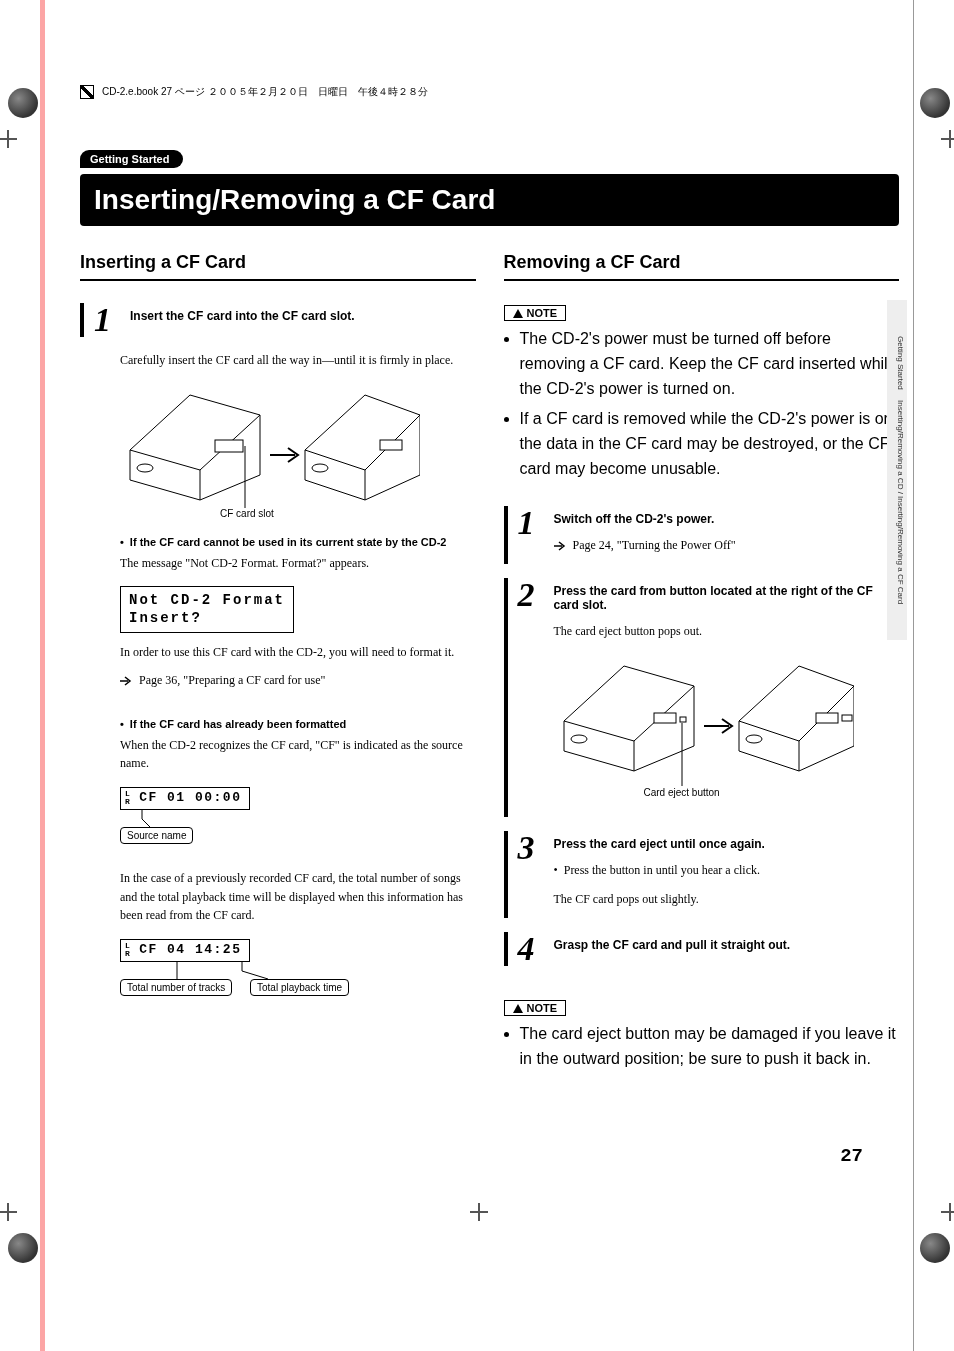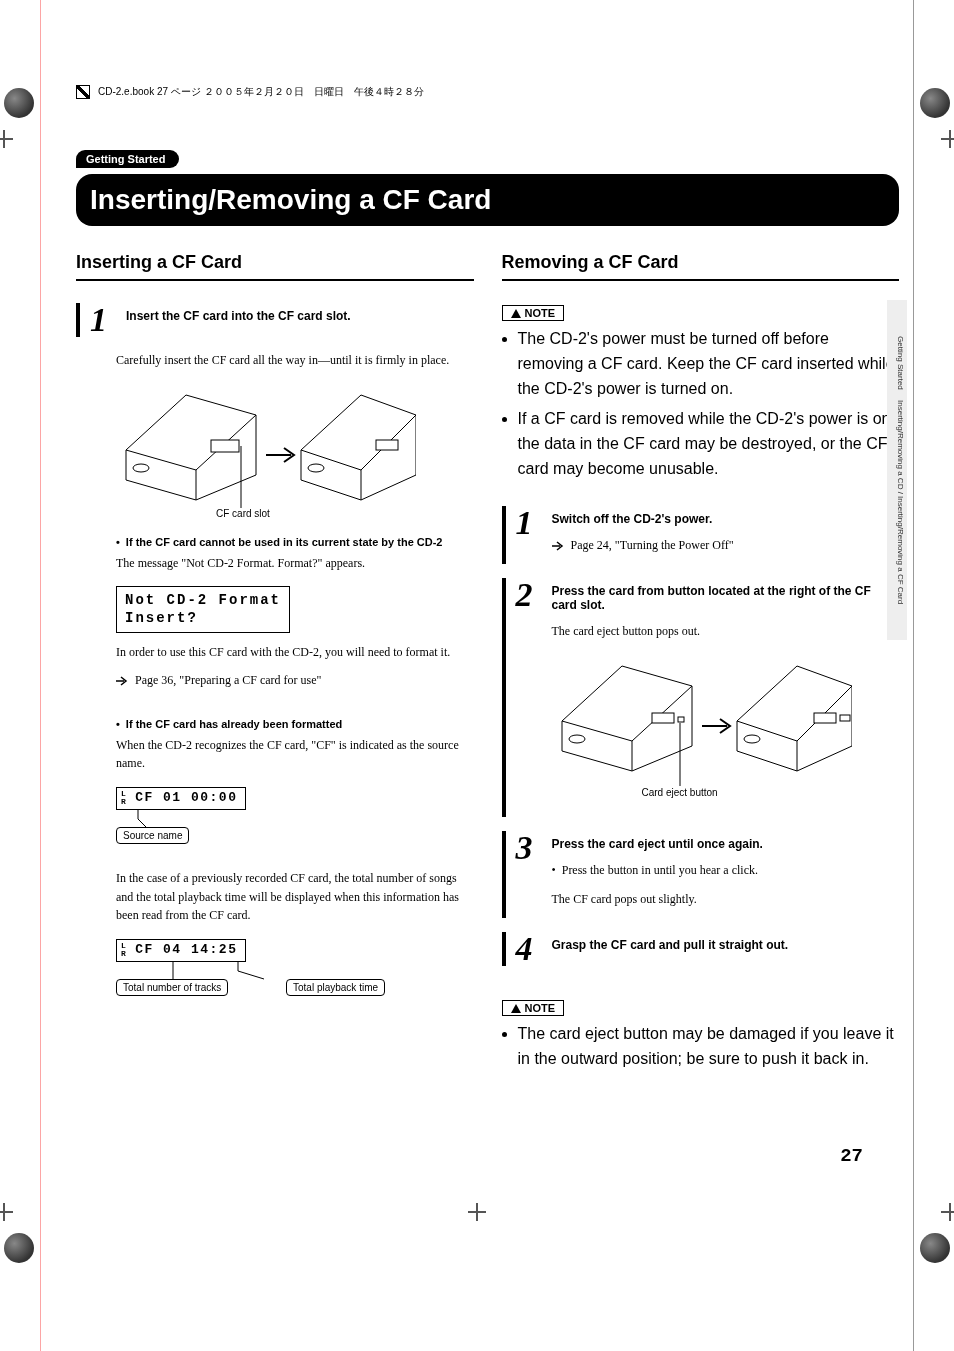--- a/index.html
+++ b/index.html
@@ -7,21 +7,21 @@
     font-family: Georgia, 'Times New Roman', serif;
     background: #fff;
     color: #000;
     width: 954px;
     margin: 0 auto;
     position: relative;
     padding: 0;
     height: 1351px;
   }
   .outer-wrap {
-    border-left: 1px solid #fca5a5;
+    border-left: 5px solid #fca5a5;
     border-right: 1px solid #999;
     margin: 0 40px;
     padding: 85px 14px 60px 35px;
     position: relative;
     min-height: 1351px;
   }
   .crop-mark {
     position: absolute;
     width: 18px; height: 18px;
   }
@@ -64,21 +64,21 @@
     border-radius: 10px 10px 10px 0;
     margin-bottom: 6px;
   }
   .title-bar {
     background:#000; color:#fff;
     font-family: 'Arial Black', Arial, sans-serif;
     font-weight: 900;
     font-size: 28px;
     padding: 10px 14px;
     margin-bottom: 26px;
-    border-radius: 16px;
+    border-radius: 4px;
   }
   .columns {
     display:flex; gap: 28px;
   }
   .col { flex: 1 1 50%; }
   h2.section-heading {
     font-family: 'Arial Black', Arial, sans-serif;
     font-size: 18px;
     font-weight: 900;
     border-bottom: 2px solid #000;
@@ -309,21 +309,21 @@
             <span style="font-size:8px; line-height:1; display:inline-block; vertical-align:middle; letter-spacing:0;">L<br>R</span>
             <span>CF   04   14:25</span>
           </div>
           <svg style="position:absolute; left:55px; top:26px;" width="20" height="20">
               <path d="M2 0 L2 18" stroke="#000" fill="none"></path>
             </svg>
           <svg style="position:absolute; left:120px; top:26px;" width="30" height="20">
               <path d="M2 0 L2 10 L28 18" stroke="#000" fill="none"></path>
             </svg>
           <span class="callout-box" style="position:absolute; left:0; top:44px;text-align:center;">Total number of tracks</span>
-          <span class="callout-box" style="position:absolute; left:130px; top:44px;margin-left:40px;">Total playback time</span>
+          <span class="callout-box" style="position:absolute; left:130px; top:44px;">Total playback time</span>
         </div>
       </div>
     </div>
 
     <div class="col">
       <h2 class="section-heading">Removing a CF Card</h2>
 
       <div class="note-badge">
         <span class="warn"></span><span>NOTE</span>
       </div>

